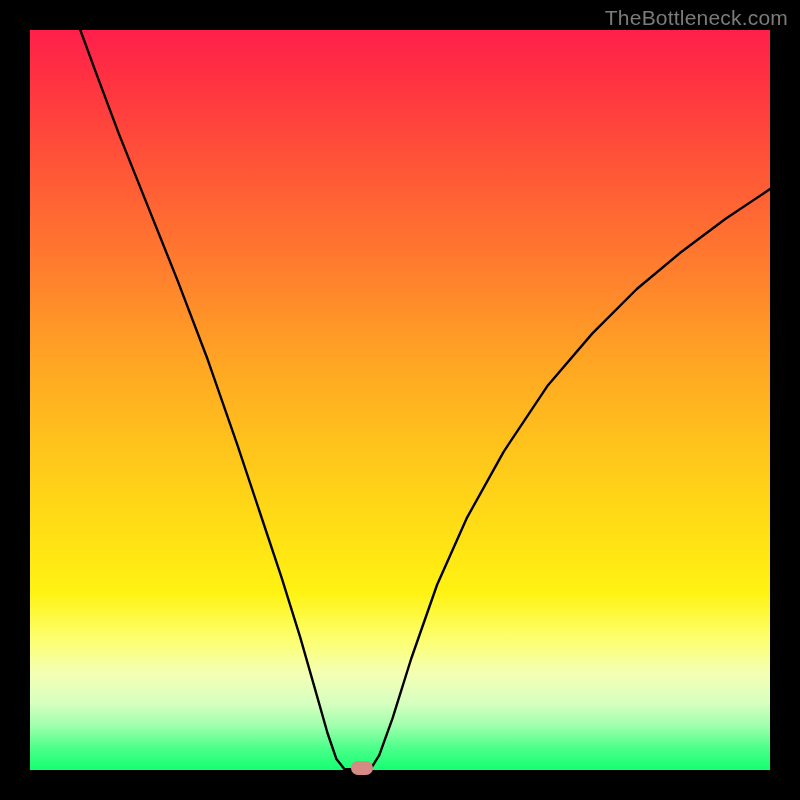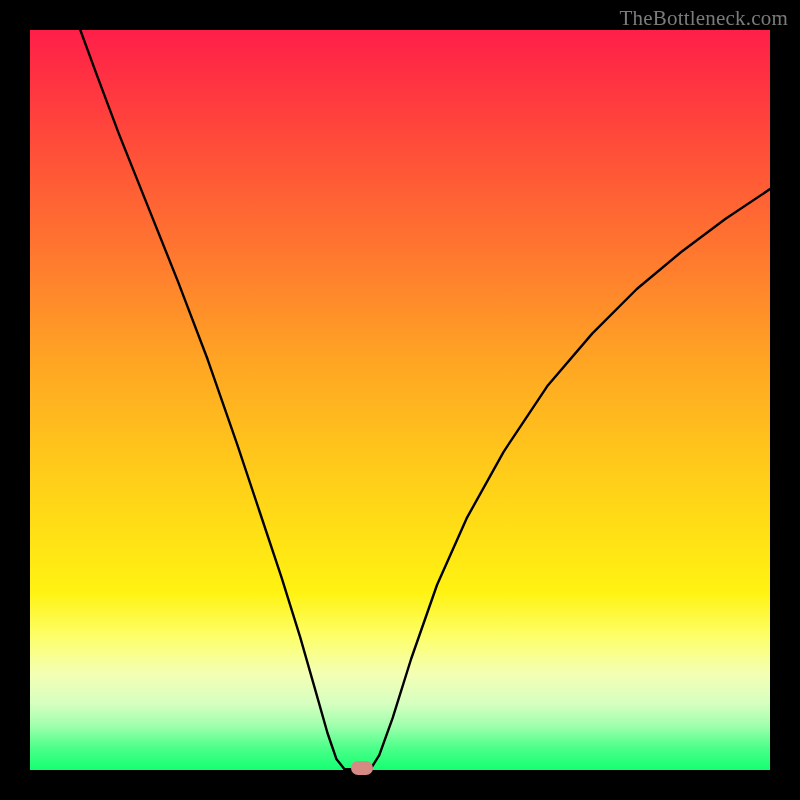--- a/index.html
+++ b/index.html
@@ -43,21 +43,20 @@
   }
   .watermark {
     position: absolute;
     top: 6px;
     right: 12px;
     color: #7b7b7b;
     font-size: 21px;
     font-weight: 500;
     letter-spacing: 0.2px;
     user-select: none;
-    font-family: Liberation Serif, serif;
   }
   svg.curve {
     position: absolute;
     left: 0;
     top: 0;
     width: 740px;
     height: 740px;
   }
   .marker {
     position: absolute;

